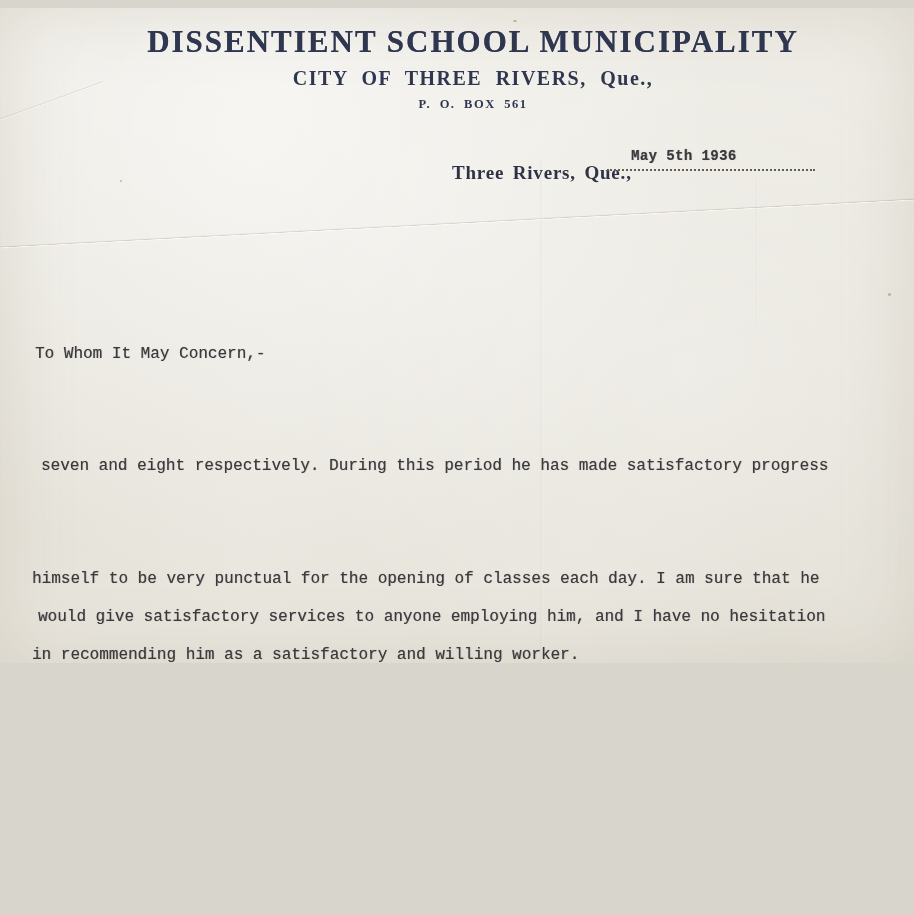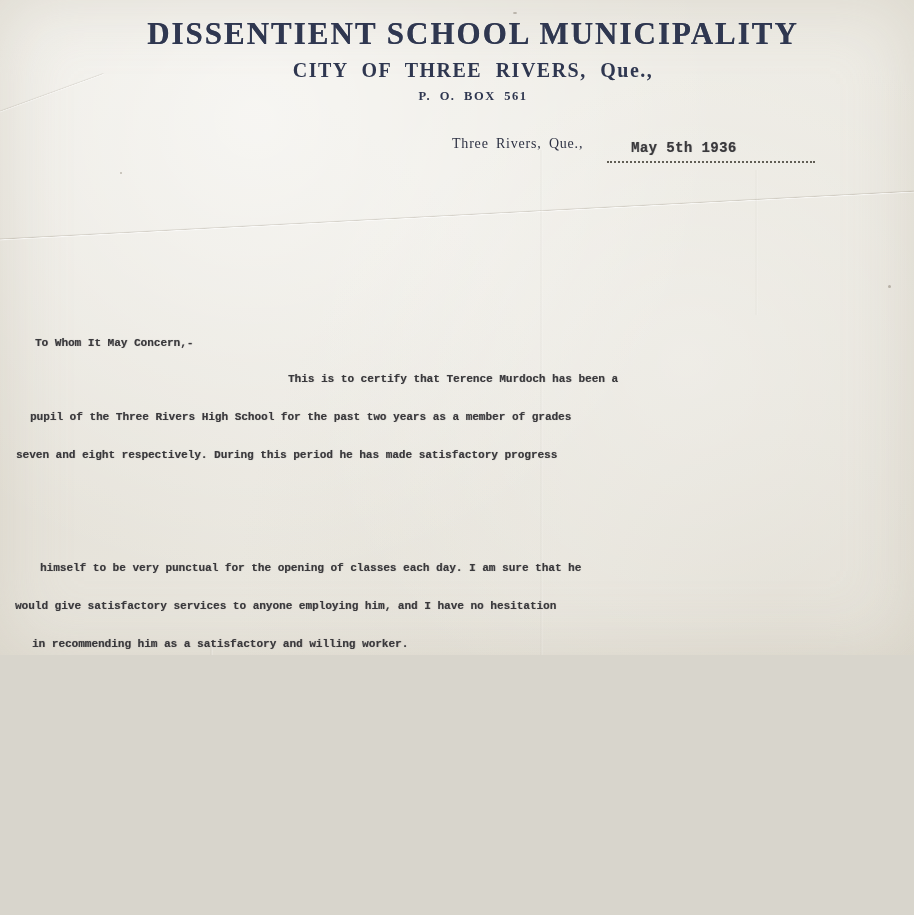--- a/index.html
+++ b/index.html
@@ -1,19 +1,19 @@
 <!DOCTYPE html>
 <html><head>
 <meta charset="utf-8">
 <style>
   html,body{margin:0;padding:0;background:#d8d5cc;}
   .page{
     position:relative;
     width:914px;height:655px;
-    margin:0 auto;
+    margin:8px auto;
     overflow:hidden;
     background-color:#edebe4;
     background-image:
       radial-gradient(circle at 28% 18%, rgba(255,255,255,0.55), rgba(255,255,255,0) 55%),
       radial-gradient(circle at 75% 55%, rgba(255,255,255,0.30), rgba(255,255,255,0) 50%),
       radial-gradient(circle at 85% 92%, rgba(203,196,180,0.30), rgba(203,196,180,0) 55%),
       radial-gradient(circle at 8% 80%, rgba(206,199,184,0.22), rgba(206,199,184,0) 50%);
     box-shadow: inset 0 0 70px rgba(178,168,148,0.30);
     font-family:"Liberation Mono","DejaVu Sans Mono",monospace;
   }
@@ -32,39 +32,39 @@
   .city-line{
     margin-top:7px;
     font-size:20px;font-weight:600;letter-spacing:1.5px;word-spacing:7px;
   }
   .po-box{
     margin-top:7px;
     font-size:12.5px;font-weight:700;letter-spacing:1.5px;word-spacing:4px;
   }
   
   .dateline-place{
-    position:absolute;left:452px;top:136px;
+    position:absolute;left:452px;top:154px;
     font-family:"Liberation Serif","DejaVu Serif",serif;
-    font-size:14px;font-weight:400;letter-spacing:0.8px;word-spacing:3px;
+    font-size:19px;font-weight:700;letter-spacing:0.8px;word-spacing:3px;
     color:#2e3244;
   }
   .date-rule{
     position:absolute;left:607px;top:161px;width:208px;height:0;
     border-top:2px dotted #615e55;
   }
   .date-value{
     position:absolute;left:631px;top:140px;
     font-size:14px;font-weight:700;letter-spacing:0.4px;
     color:#3a393c;
     text-shadow:0.4px 0.3px 0.7px rgba(48,48,52,0.55);
   }
   
   .tline{
     position:absolute;
-    font-size:11px;font-weight:700;
+    font-size:16px;font-weight:400;
     color:#3a393c;
     letter-spacing:0;
     white-space:pre;
     text-shadow:0.4px 0.3px 0.7px rgba(48,48,52,0.5);
   }
   
   .sig-svg{position:absolute;left:430px;top:650px;}
   .sig-block{
     position:absolute;left:527px;top:760px;
     font-size:17px;font-weight:700;line-height:21px;
@@ -107,25 +107,23 @@
     <div class="org-title">DISSENTIENT SCHOOL MUNICIPALITY</div>
     <div class="city-line">CITY OF THREE RIVERS, Que.,</div>
     <div class="po-box">P. O. BOX 561</div>
   </div>
 
   <div class="dateline-place">Three Rivers, Que.,</div>
   <div class="date-rule"></div>
   <div class="date-value">May 5th 1936</div>
 
   <div class="tline" style="left:35px;top:337px;">To Whom It May Concern,-</div>
-  <div class="tline" style="left:288px;top:373px;">This is to certify that Terence Murdoch has been a</div>
-  <div class="tline" style="left:30px;top:411px;">pupil of the Three Rivers High School for the past two years as a member of grades</div>
-  <div class="tline" style="left:16px;top:449px;">seven and eight respectively. During this period he has made satisfactory progress</div>
-  <div class="tline" style="left:40px;top:562px;">himself to be very punctual for the opening of classes each day. I am sure that he</div>
-  <div class="tline" style="left:15px;top:600px;text-align:center;">would give satisfactory services to anyone employing him, and I have no hesitation</div>
+  <div class="tline" style="left:41px;top:449px;">seven and eight respectively. During this period he has made satisfactory progress</div>
+  <div class="tline" style="left:32px;top:562px;">himself to be very punctual for the opening of classes each day. I am sure that he</div>
+  <div class="tline" style="left:38px;top:600px;text-align:center;">would give satisfactory services to anyone employing him, and I have no hesitation</div>
   <div class="tline" style="left:32px;top:638px;">in recommending him as a satisfactory and willing worker.</div>
 
   <svg class="sig-svg" width="360" height="160" viewBox="0 0 360 160" role="img" aria-label="J. G. McLeod signature">
     <g fill="none" stroke="#232327" stroke-width="2.6" stroke-linecap="round" opacity="0.88">
 
       <path d="M 72 112 C 80 70, 100 32, 115 20 C 124 13, 130 18, 126 30
                C 116 58, 96 92, 80 122 C 70 141, 52 155, 44 146
                C 36 136, 52 114, 73 100"></path>
       <path d="M 115 20 C 124 10, 134 12, 131 22 C 128 33, 120 45, 114 56
                C 110 64, 108 70, 110 74"></path>

